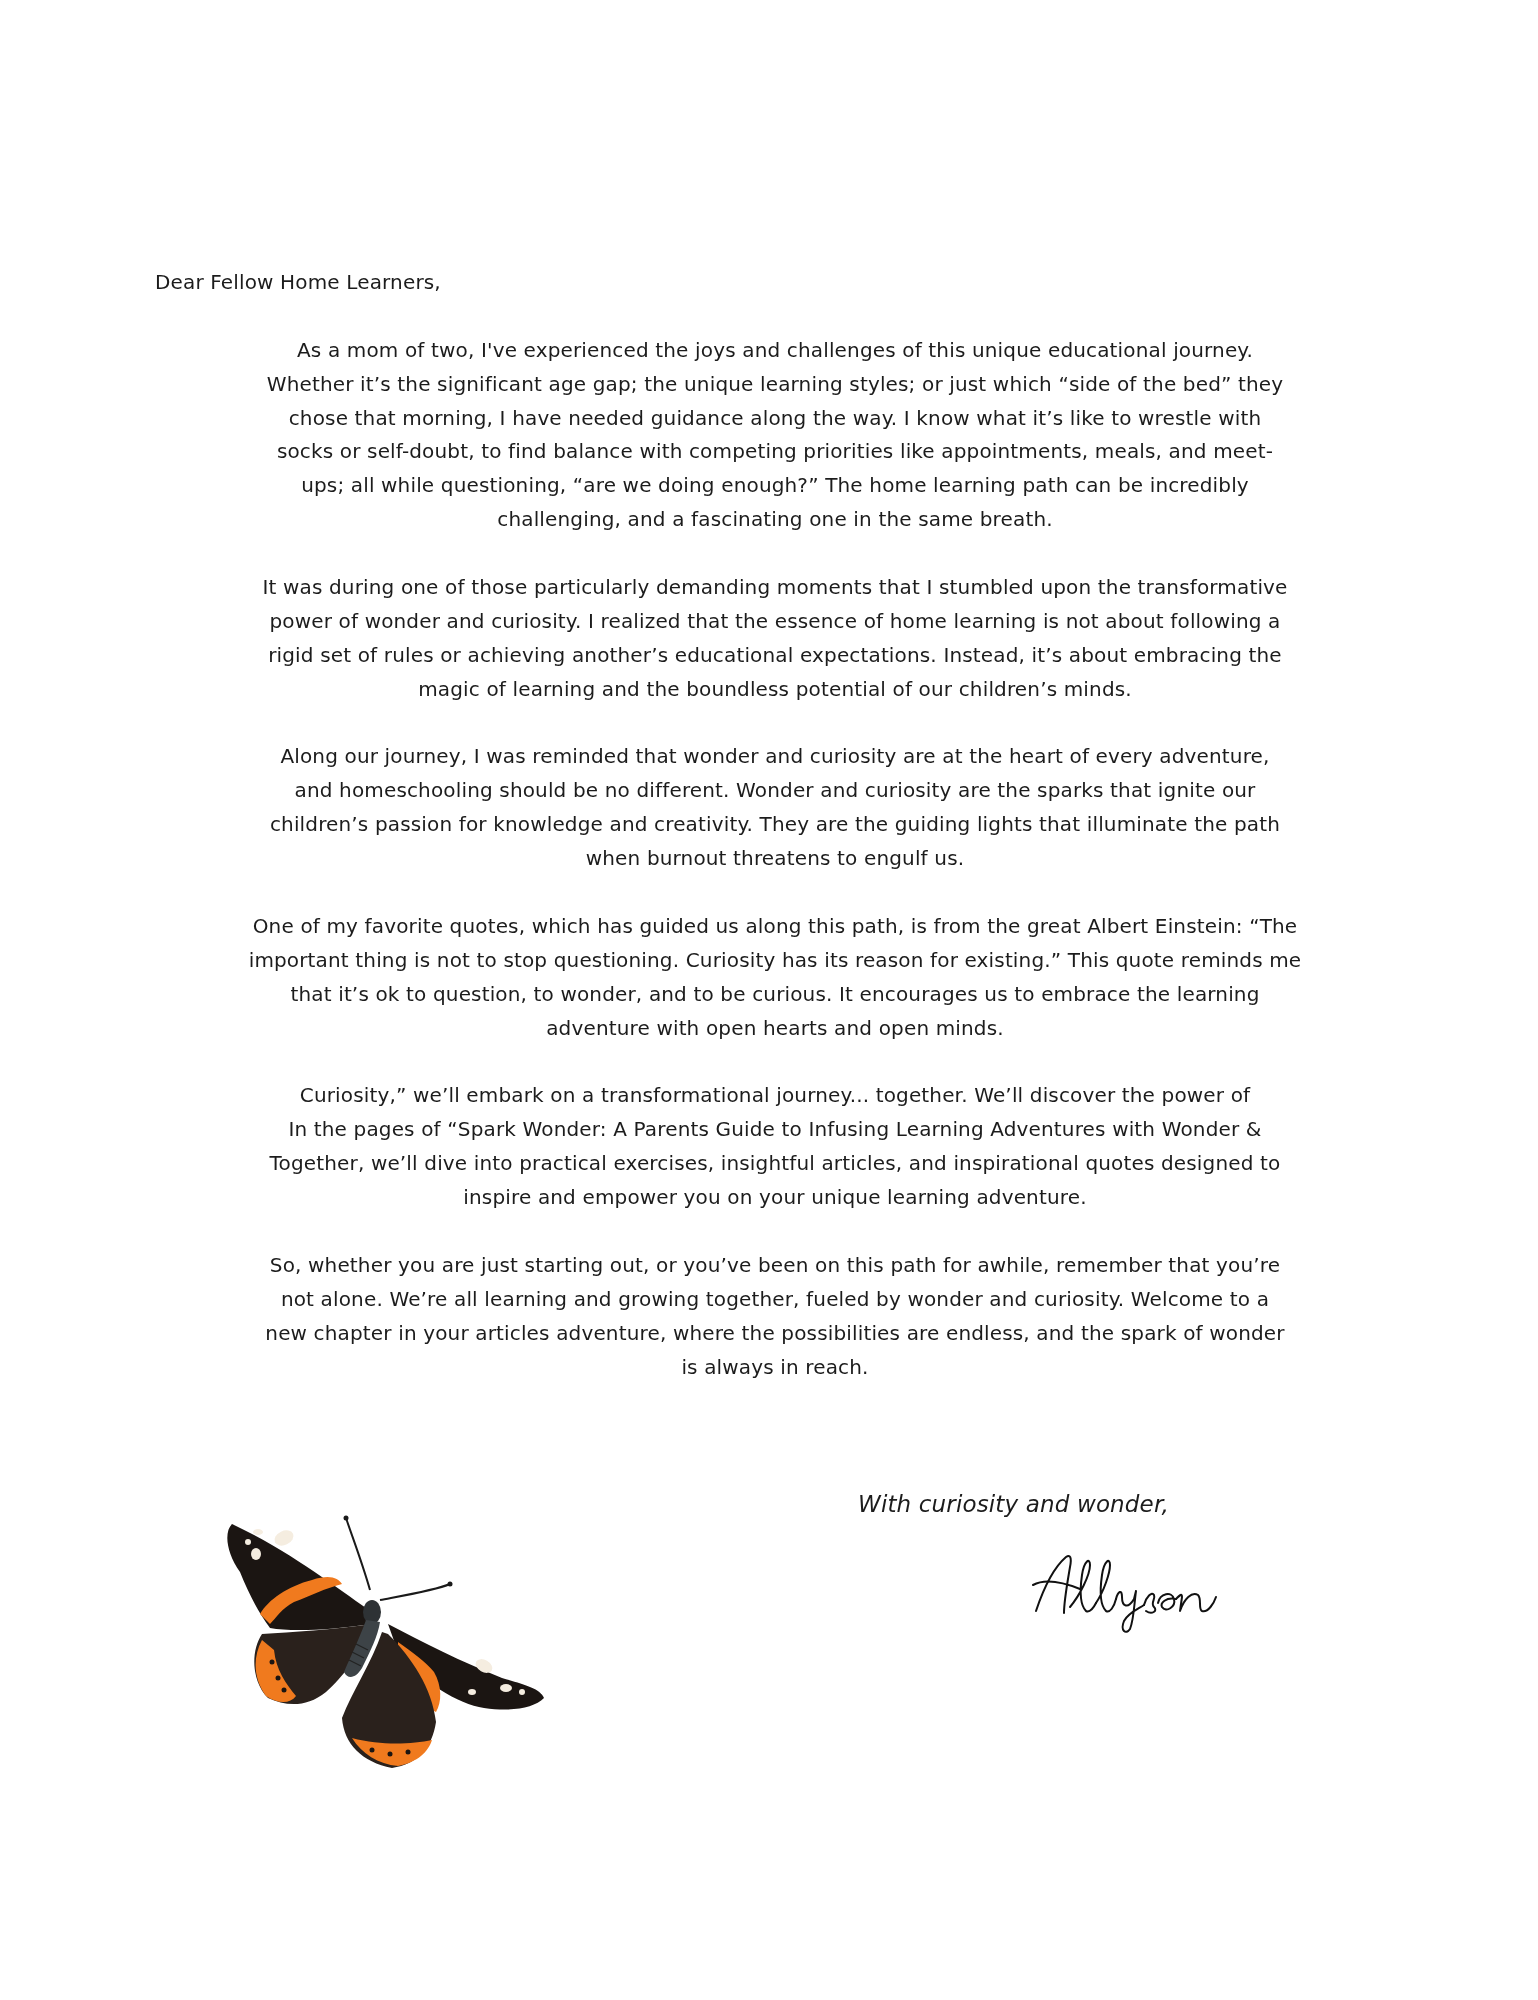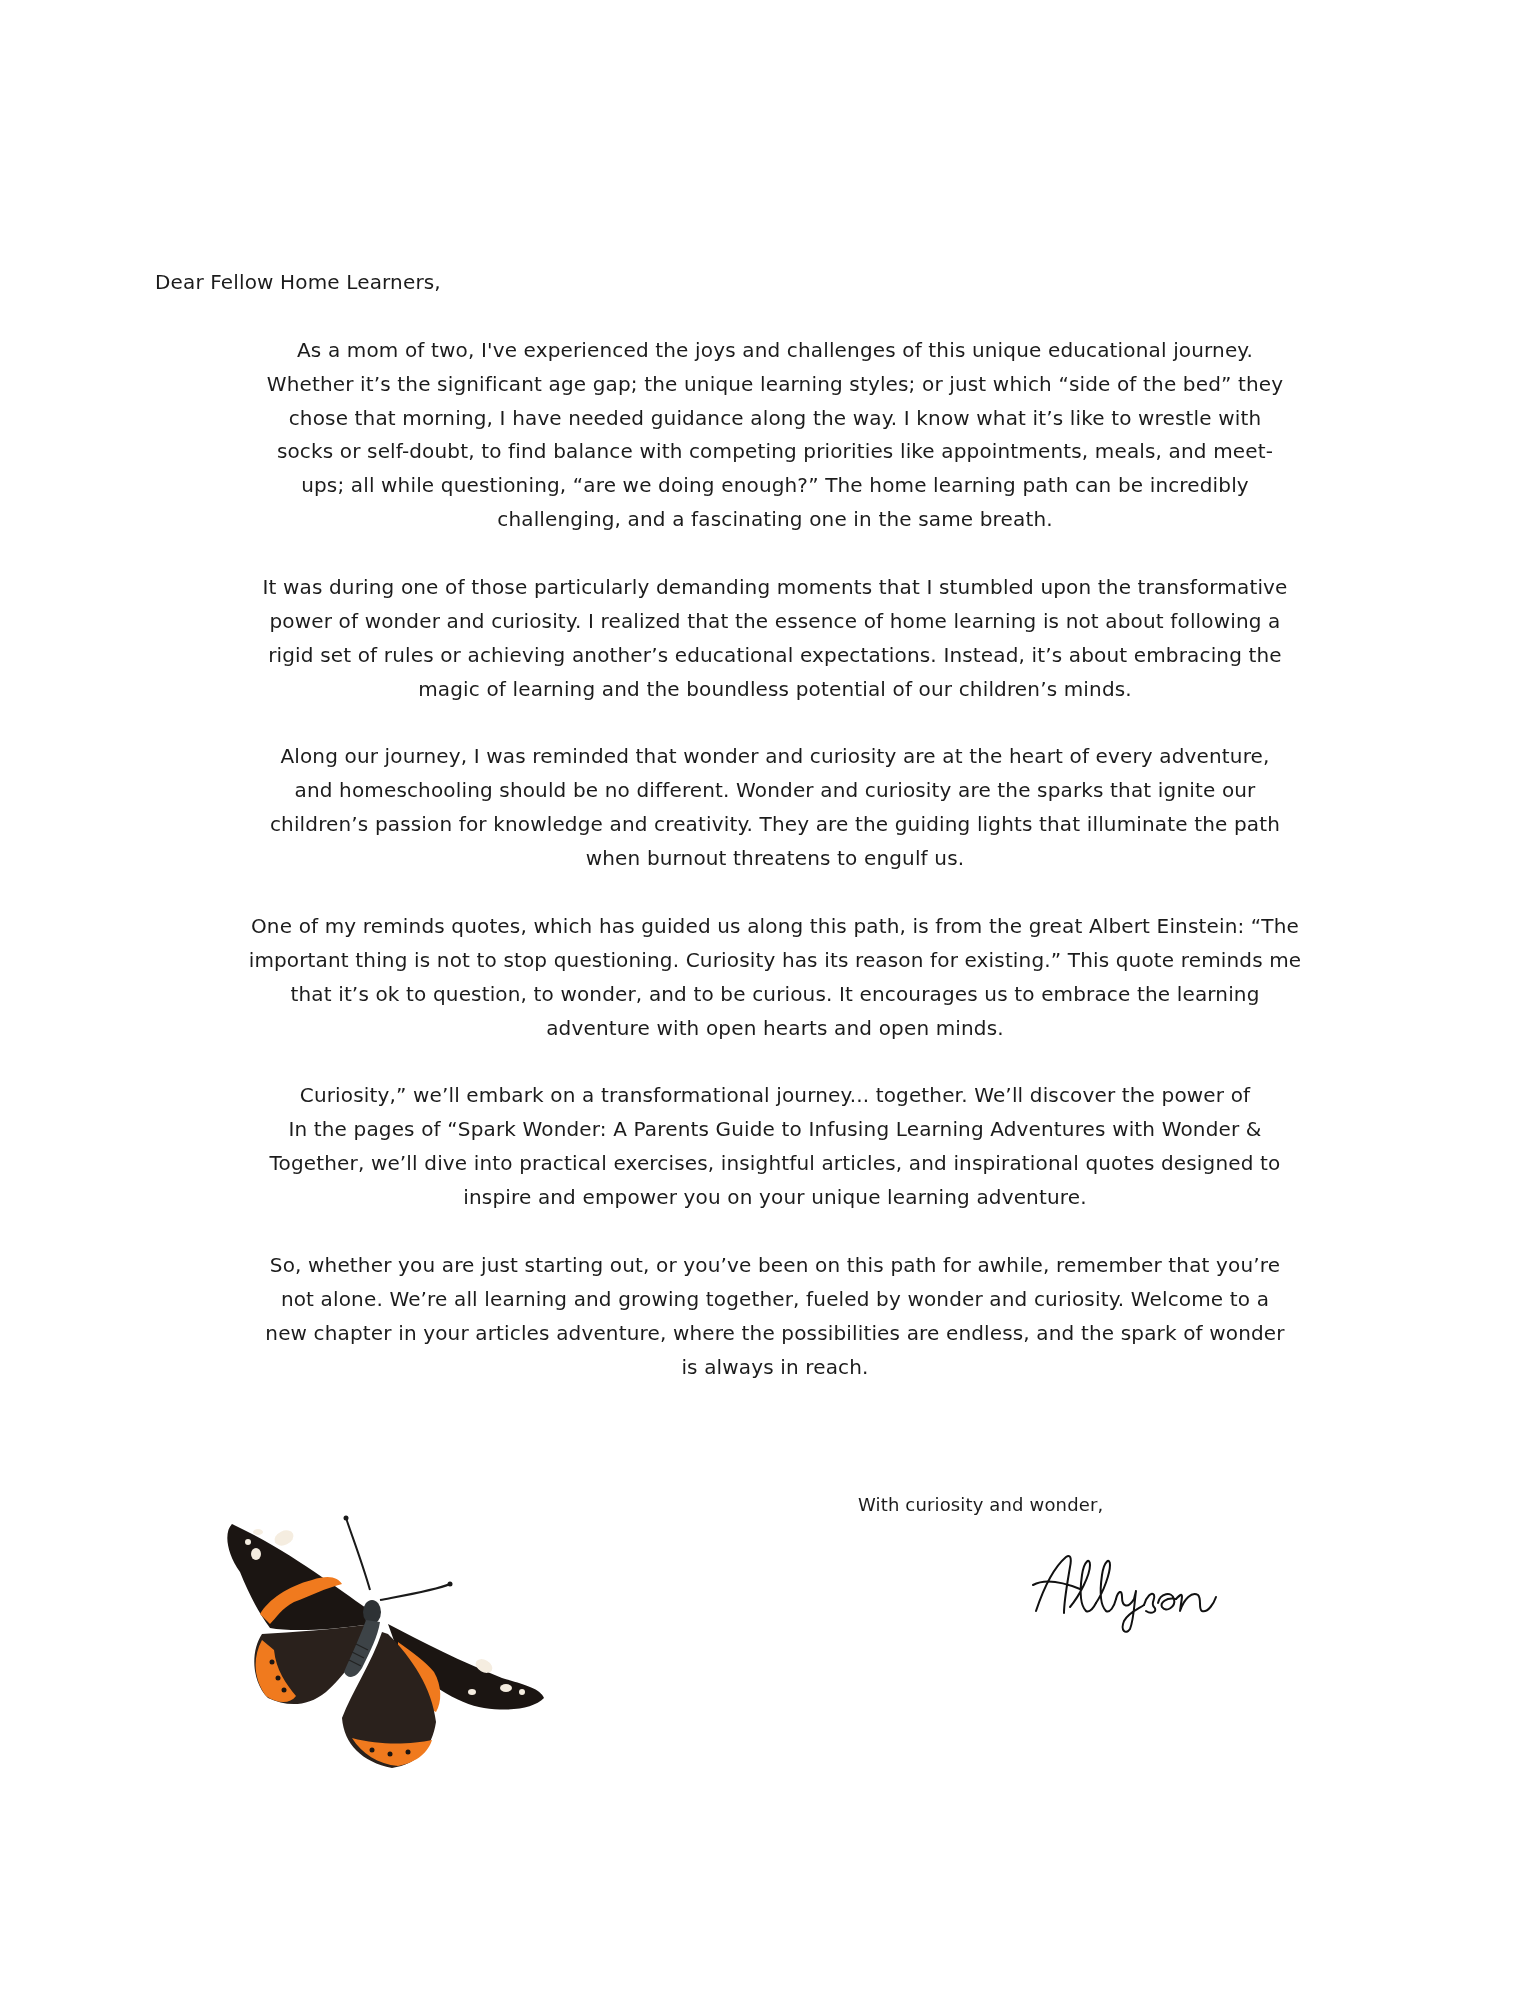--- a/index.html
+++ b/index.html
@@ -30,24 +30,25 @@
       height: 33.9px;
     }
     .para {
       margin: 0 0 33.9px 0;
       text-align: center;
     }
     .closing {
       position: absolute;
       left: 858px;
       top: 1488px;
-      font-size: 18px;
+      font-size: 23px;
       line-height: 33.9px;
       letter-spacing: 0.15px;
       white-space: nowrap;
+      font-style: italic;
     }
     .signature {
       position: absolute;
       left: 1030px;
       top: 1545px;
       width: 190px;
       height: 90px;
     }
     .butterfly {
       position: absolute;
@@ -81,21 +82,21 @@
   </div>
 
   <div class="para">
     <span class="line">Along our journey, I was reminded that wonder and curiosity are at the heart of every adventure,</span>
     <span class="line">and homeschooling should be no different.  Wonder and curiosity are the sparks that ignite our</span>
     <span class="line">children’s passion for knowledge and creativity.  They are the guiding lights that illuminate the path</span>
     <span class="line">when burnout threatens to engulf us.</span>
   </div>
 
   <div class="para">
-    <span class="line">One of my reminds quotes, which has guided us along this path, is from the great Albert Einstein: “The</span>
+    <span class="line">One of my favorite quotes, which has guided us along this path, is from the great Albert Einstein: “The</span>
     <span class="line">important thing is not to stop questioning.  Curiosity has its reason for existing.”  This quote reminds me</span>
     <span class="line">that it’s ok to question, to wonder, and to be curious.  It encourages us to embrace the learning</span>
     <span class="line">adventure with open hearts and open minds.</span>
   </div>
 
   <div class="para">
     <span class="line">Curiosity,” we’ll embark on a transformational journey... together.  We’ll discover the power of</span>
     <span class="line">In the pages of “Spark Wonder: A Parents Guide to Infusing Learning Adventures with Wonder &amp;</span>
     <span class="line">Together, we’ll dive into practical exercises, insightful articles, and inspirational quotes designed to</span>
     <span class="line">inspire and empower you on your unique learning adventure.</span>

